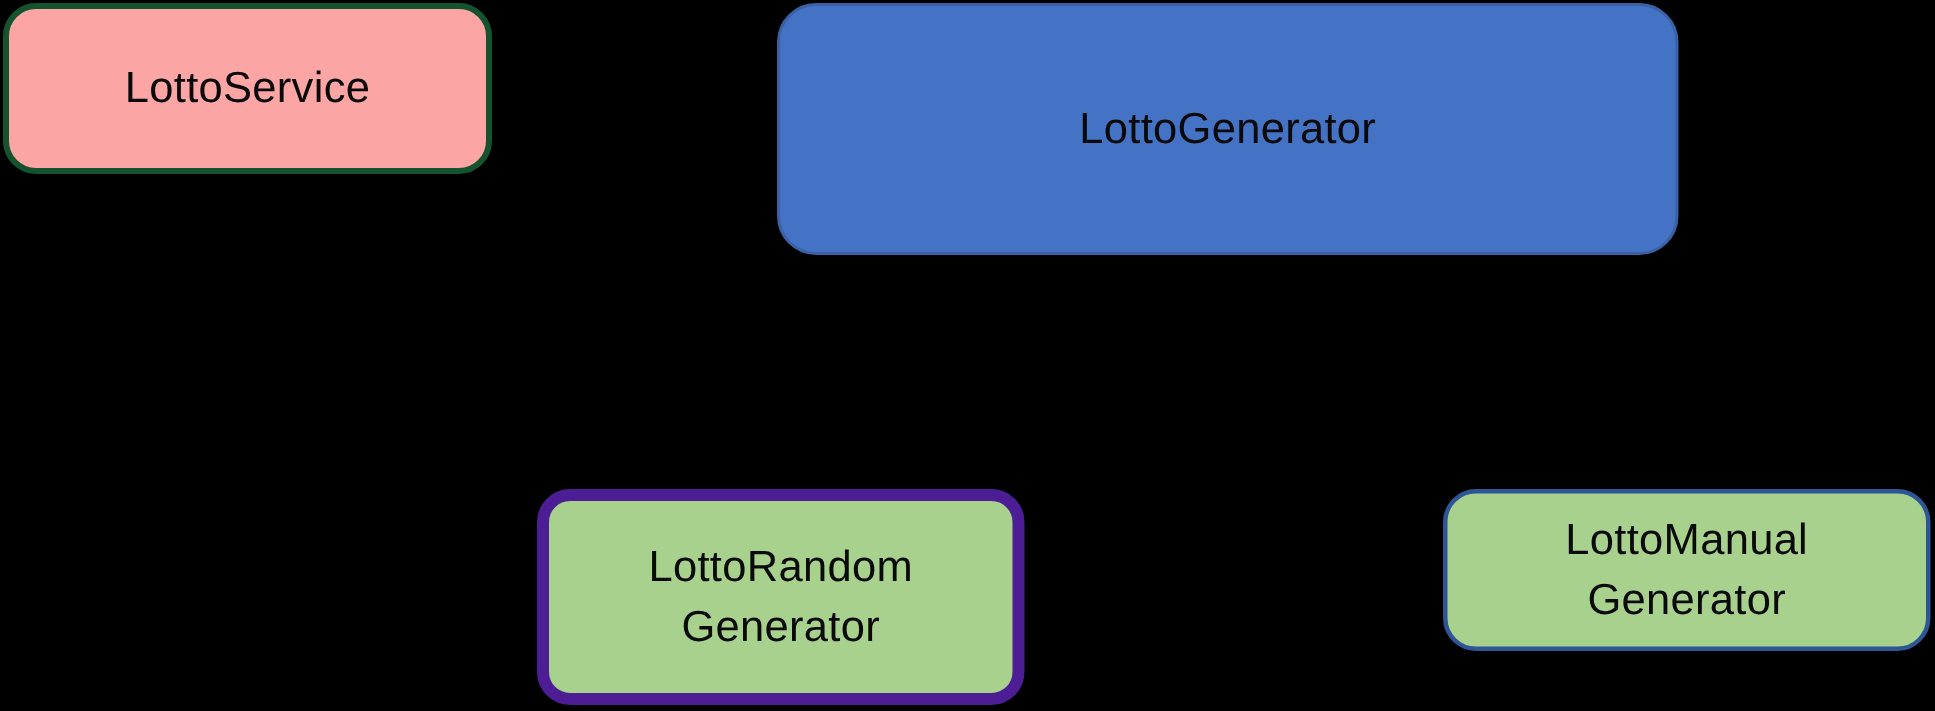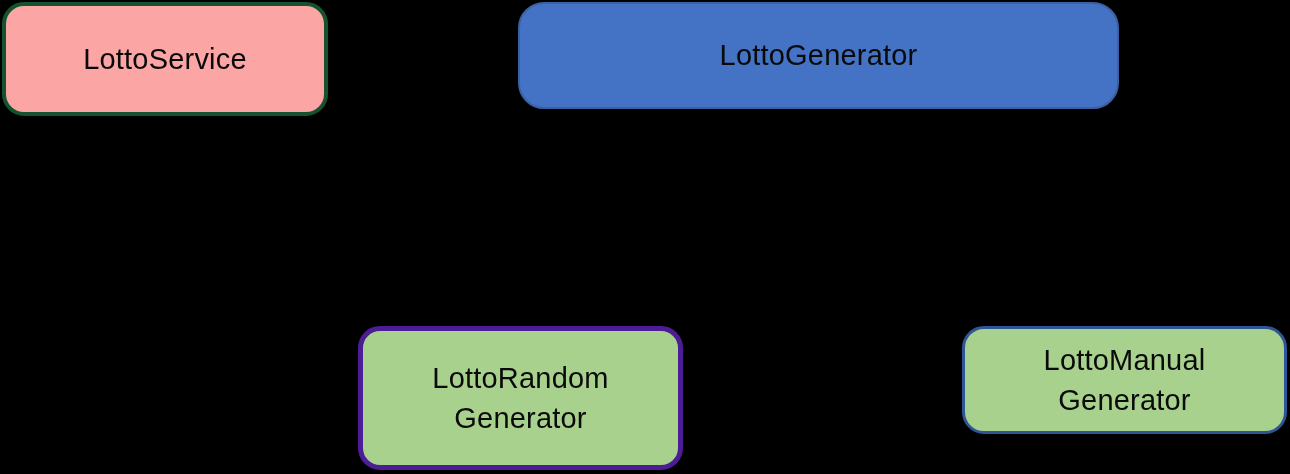--- a/index.html
+++ b/index.html
@@ -31,29 +31,29 @@
     line-height: 1.38;
     letter-spacing: 0.2px;
   }
   .node-label { display: block; }
   .node-service {
     left: 2px; top: 2px; width: 326px; height: 114px;
     background: #fca5a5;
     border: 4px solid #14532d;
   }
   .node-generator {
-    left: 518px; top: 2px; width: 601px; height: 107px;
+    left: 518px; top: 2px; width: 601px; height: 168px;
     background: #4472C4;
     border: 2px solid #3B61A5;
     border-radius: 26px;
   }
   .node-random {
     left: 358px; top: 326px; width: 325px; height: 144px;
     background: #A9D18E;
-    border: 5px solid #4c1d95;
+    border: 8px solid #4c1d95;
   }
   .node-manual {
     left: 962px; top: 326px; width: 325px; height: 108px;
     background: #A9D18E;
     border: 3px solid #2E5697;
   }
 </style>
 </head>
 <body>
 

